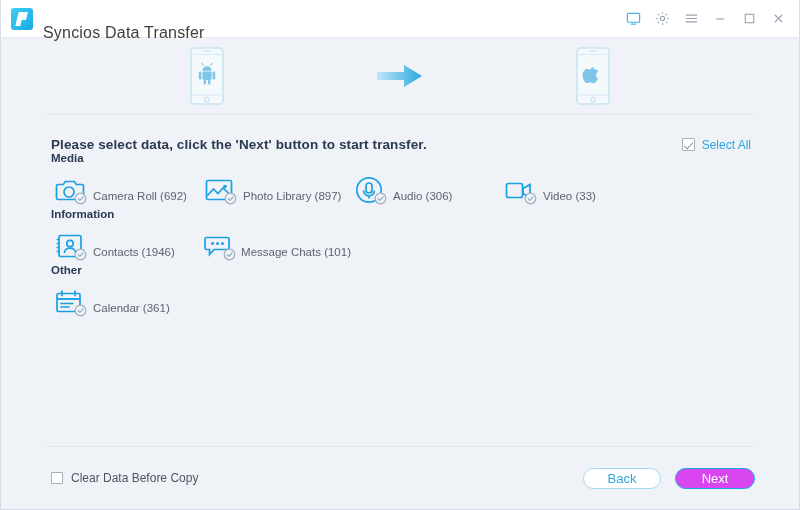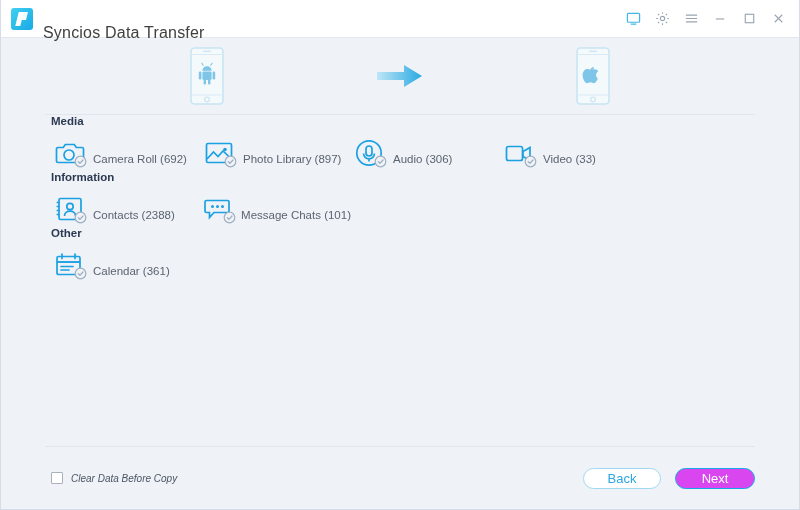--- a/index.html
+++ b/index.html
@@ -125,21 +125,21 @@
   .footer-divider { height:1px; background:#e1e6ee; margin: 0 44px; }
   .footer {
     flex: 0 0 62px; display: flex; align-items: center;
     padding: 0 44px 0 50px;
   }
   .clearchk { display: flex; align-items: center; gap: 8px; }
   .cb-plain {
     width: 12px; height: 12px; border: 1px solid #a8b0bb;
     background: #fff; border-radius: 1px; flex: 0 0 12px;
   }
-  .clear-label { font-size: 10px; color: #4b5664; font-style: italic; }
+  .clear-label { font-size: 12px; color: #4b5664; }
   .footer-spacer { flex: 1 1 auto; }
   .btn {
     height: 21px; border-radius: 15px; font-size: 13px;
     display: flex; align-items: center; justify-content: center;
     cursor: pointer; user-select: none;
   }
   .btn-back {
     width: 78px; border: 1px solid #9fd9f2; background: #ffffff;
     color: #2ba6e0; margin-right: 14px;
   }
@@ -242,20 +242,28 @@
             <path d="M21.9 31.6c-.5 1.2-1.2 2.4-2.1 3.4-.7.8-1.3 1.3-2 1.3-.6 0-1-.2-1.6-.5-.6-.3-1.1-.5-1.8-.5-.6 0-1.2.2-1.8.5-.6.3-1 .5-1.5.5-.7 0-1.4-.5-2.1-1.4-1.5-1.9-2.4-4.4-2.4-6.7 0-2 .6-3.6 1.7-4.7.9-.9 2-1.4 3.2-1.4.7 0 1.4.2 2.2.5.7.3 1.1.5 1.4.5.2 0 .7-.2 1.5-.5.8-.3 1.5-.5 2.1-.4 1.6.1 2.8.8 3.6 2-1.5.9-2.2 2.2-2.2 3.8 0 1.3.4 2.3 1.3 3.2.4.4.8.7 1.2.9l-.7-.5z"></path>
             <path d="M17.8 20.2c0 .9-.4 1.8-1 2.6-.8.9-1.7 1.5-2.7 1.4 0-.1 0-.2 0-.3 0-.9.4-1.9 1.1-2.6.4-.4.8-.7 1.3-1 .5-.3 1-.4 1.4-.4 0 .1 0 .2 0 .3z"></path>
           </g>
         </svg>
       </div>
     </div>
   </div>
 
   <div class="divider"></div>
 
+  <div class="headline">
+    <div class="headline-text">Please select data, click the 'Next' button to start transfer.</div>
+    <div class="headline-spacer"></div>
+    <div class="selectall">
+      <div class="cb checked"></div>
+      <div class="selectall-label">Select All</div>
+    </div>
+  </div>
 
   <div class="content">
 
     <div class="section">
       <div class="section-title">Media</div>
       <div class="grid">
 
         <div class="cell">
           <div class="icon-box">
             <svg width="34" height="30" viewBox="0 0 34 30" fill="none" stroke="#1ba1e2" stroke-width="1.7">
@@ -316,21 +324,21 @@
           <div class="icon-box">
             <svg width="34" height="30" viewBox="0 0 34 30" fill="none" stroke="#1ba1e2" stroke-width="1.7">
               <rect x="4" y="3.5" width="22" height="21" rx="1.5"></rect>
               <path d="M1.6 7.5h3.2M1.6 11.5h3.2M1.6 15.5h3.2M1.6 19.5h3.2"></path>
               <circle cx="15" cy="11.5" r="3.2"></circle>
               <path d="M9.5 21c0-3 2.5-4.8 5.5-4.8s5.5 1.8 5.5 4.8"></path>
               <circle cx="25.5" cy="22.5" r="5.3" fill="#eff2f7" stroke="#9fb0c0" stroke-width="1.2"></circle>
               <path d="M23.2 22.6l1.7 1.8 3.1-3.4" stroke="#9fb0c0" stroke-width="1.3" stroke-linecap="round" stroke-linejoin="round" fill="none"></path>
             </svg>
           </div>
-          <div class="cell-label">Contacts (2388)</div>
+          <div class="cell-label">Contacts (1946)</div>
         </div>
 
         <div class="cell">
           <div class="icon-box">
             <svg width="34" height="30" viewBox="0 0 34 30" fill="none" stroke="#1ba1e2" stroke-width="1.7">
               <path d="M2.5 5.5h21a1.5 1.5 0 011.5 1.5v9a1.5 1.5 0 01-1.5 1.5H10l-4.5 5v-5H2.5A1.5 1.5 0 011 16V7a1.5 1.5 0 011.5-1.5z"></path>
               <circle cx="8.5" cy="11.5" r="1.5" fill="#1ba1e2" stroke="none"></circle>
               <circle cx="13.5" cy="11.5" r="1.5" fill="#1ba1e2" stroke="none"></circle>
               <circle cx="18.5" cy="11.5" r="1.5" fill="#1ba1e2" stroke="none"></circle>
               <circle cx="25.5" cy="22.5" r="5.3" fill="#eff2f7" stroke="#9fb0c0" stroke-width="1.2"></circle>

